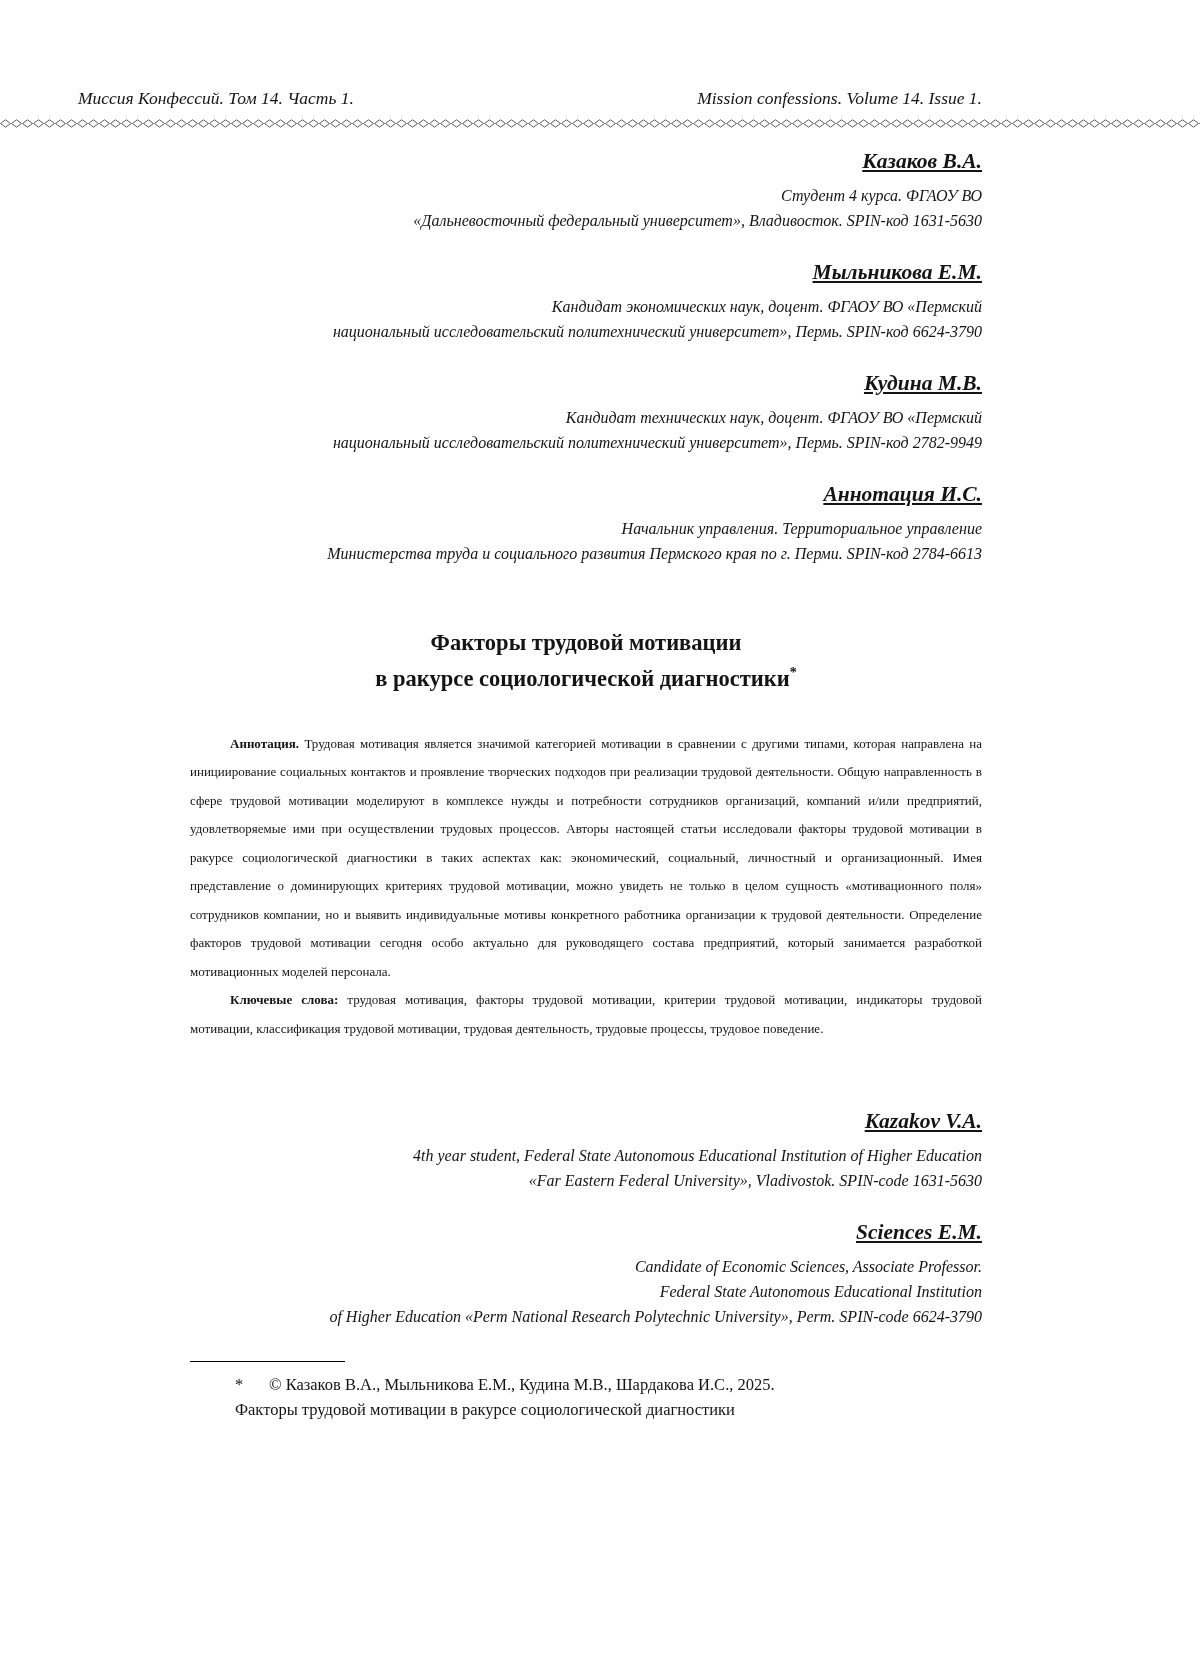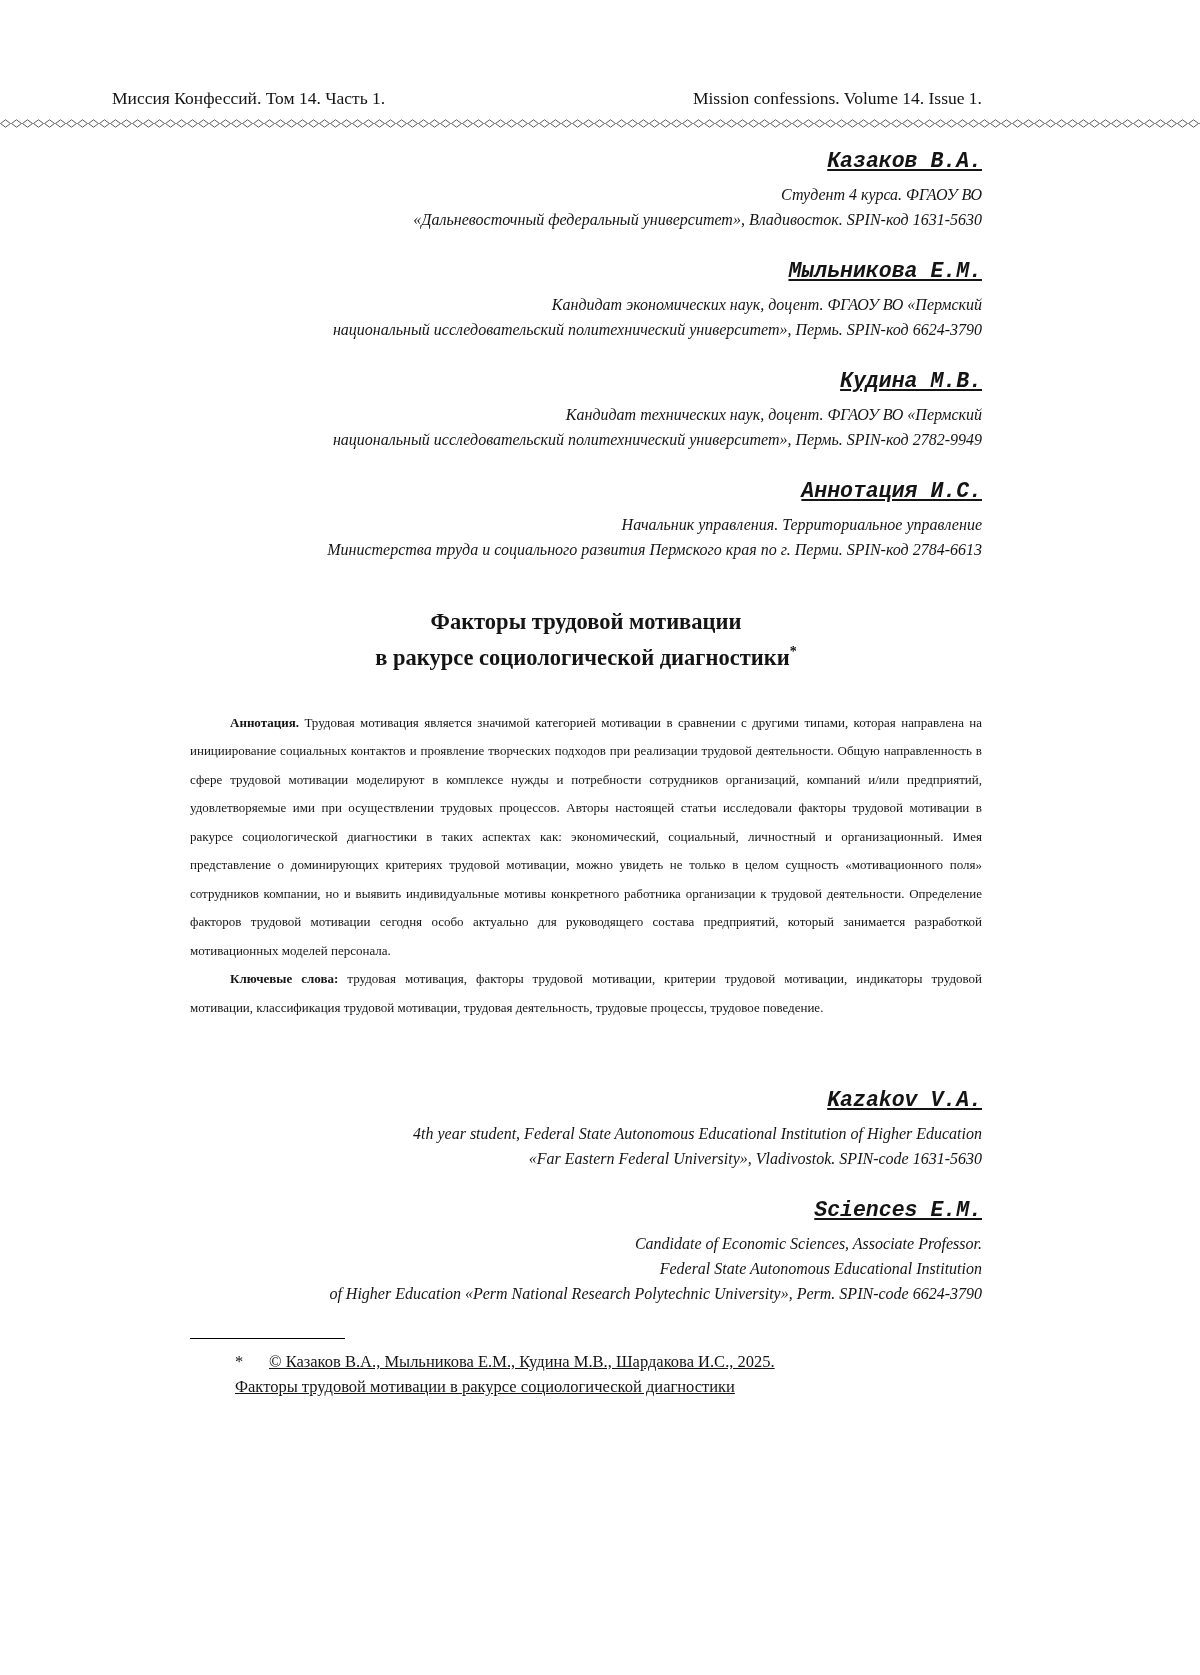--- a/index.html
+++ b/index.html
@@ -9,60 +9,60 @@
     height: 1675px;
     background: #ffffff;
     color: #141414;
     font-family: "Liberation Serif", serif;
     overflow: hidden;
   }
   .page { width: 1200px; height: 1675px; position: relative; }
   .header-row {
     display: flex;
     justify-content: space-between;
-    padding: 0 218px 0 112px;
+    padding: 0 218px 0 78px;
     margin-top: 88px;
+    font-style: italic;
     font-size: 17.5px;
     line-height: 20px;
   }
   .ornament { display: block; margin-top: 11px; }
   .content { padding: 0 218px 0 190px; }
   .author-block { text-align: right; margin-top: 27px; }
   .author-block.first { margin-top: 21px; }
   .author-name {
     font-size: 21.5px;
     font-weight: bold;
     font-style: italic;
     text-decoration: underline;
     margin-bottom: 9px;
-    font-family: Liberation Mono, monospace;
   }
   .affil-line {
     font-style: italic;
     font-size: 16px;
     line-height: 25px;
   }
   .article-title {
     text-align: center;
     font-weight: bold;
     font-size: 22.5px;
     line-height: 30px;
-    margin-top: 45px;
+    margin-top: 62px;
   }
   .article-title sup { font-size: 14px; }
   .body-par {
     margin: 0;
     font-size: 13px;
     line-height: 28.5px;
     text-align: justify;
     text-indent: 40px;
   }
   .abstract { margin-top: 36px; }
   .en-authors { margin-top: 66px; }
-  .footnote { margin-top: 32px; font-size: 16.5px; line-height: 25px; text-decoration: underline; }
+  .footnote { margin-top: 32px; font-size: 16.5px; line-height: 25px; }
   .footnote-rule {
     width: 155px;
     border: 0;
     border-top: 1.5px solid #000;
     margin: 0 0 10px 0;
   }
   .footnote-lines { padding-left: 45px; }
   .footnote-marker { display: inline-block; width: 34px; }
 </style>
 </head>

